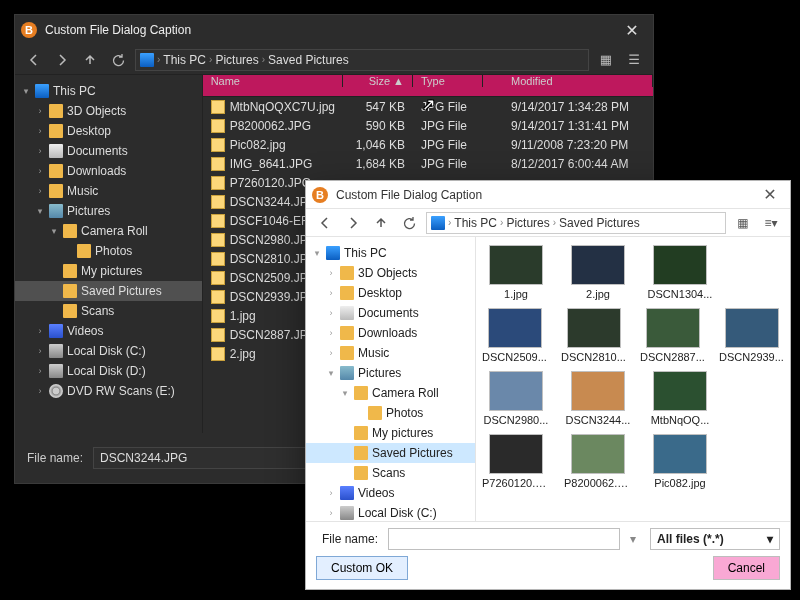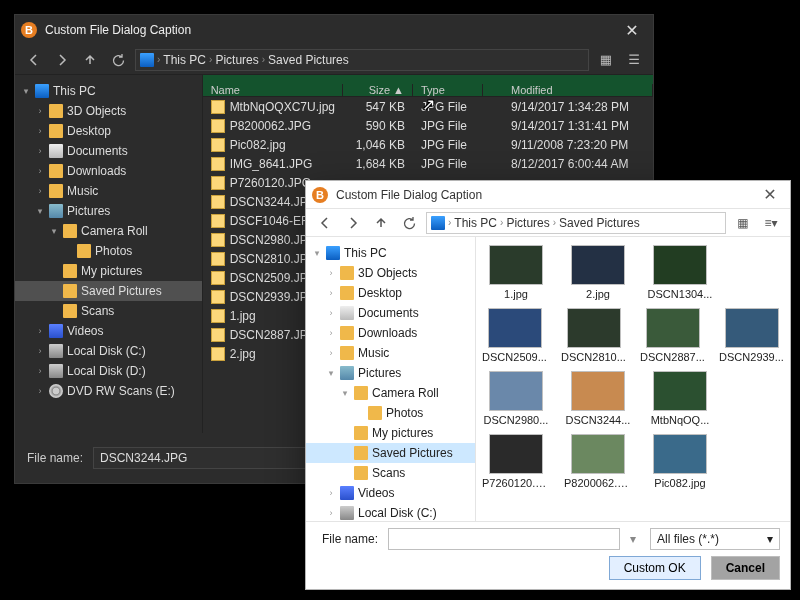--- a/index.html
+++ b/index.html
@@ -33,21 +33,21 @@
 .ic-folder { background: #f0b84a; border-radius: 1px; }
 .ic-cd { background: radial-gradient(circle,#ccc 35%,#888 36%,#ccc 60%); border-radius: 50%; }
 .ic-drive { background: linear-gradient(#ccc,#888); border-radius: 1px; }
 .ic-img { background: linear-gradient(#8bc,#58a); border-radius: 1px; }
 .ic-vid { background: linear-gradient(#5a80ff,#2a50cc); border-radius: 1px; }
 .ic-doc { background: linear-gradient(#eee,#bbb); border-radius: 1px; }
 .ic-jpg { width: 14px; height: 14px; background: #fcd77a; border: 1px solid #caa13c; display: inline-block; font-size: 6px; line-height: 12px; text-align: center; color: #7a5; }
 .node.sel { background: #505050; }
 
 .filelist { flex: 1; display: flex; flex-direction: column; font-size: 12px; }
-.filelist .hdr { display: flex; background: #14532d; border-bottom: 1px solid #222; height: 22px; align-items: flex-end; }
+.filelist .hdr { display: flex; background: #be185d; border-bottom: 1px solid #222; height: 22px; align-items: flex-start; }
 .filelist .hdr div { padding: 0 8px; border-right: 1px solid #222; font-size: 11px; color: #ccc; cursor: pointer; }
 .col-name { flex: 1.4; } .col-size { width: 70px; text-align: right; } .col-type { width: 70px; } .col-mod { width: 150px; margin-left: 20px; }
 .filelist .rows { overflow: hidden; }
 .filelist .row { display: flex; height: 19px; align-items: center; }
 .filelist .row div { padding: 0 8px; overflow: hidden; white-space: nowrap; }
 .filelist .row .col-name { display: flex; align-items: center; gap: 5px; }
 
 .dark .footer { height: 50px; display: flex; align-items: center; padding: 8px 12px; gap: 10px; font-size: 12px; color: #ccc; }
 .dark .footer input { flex: 1; max-width: 280px; background: #2f2f2f; border: 1px solid #444; color: #ddd; height: 22px; padding: 0 6px; font-size: 12px; }
 
@@ -71,23 +71,23 @@
 .grid .grow { display: flex; gap: 14px; margin-bottom: 8px; }
 .thumb { width: 68px; display: flex; flex-direction: column; align-items: center; gap: 3px; cursor: pointer; }
 .thumb .pic { width: 54px; height: 40px; background: #5a8; border: 1px solid #c0c0c0; }
 .thumb .lbl { font-size: 11px; max-width: 68px; white-space: nowrap; overflow: hidden; text-overflow: ellipsis; text-align: center; }
 
 .light .footer { height: 68px; padding: 6px 10px; display: flex; flex-direction: column; gap: 6px; font-size: 12px; border-top: 1px solid #e4e4e4; }
 .light .footer .frow { display: flex; align-items: center; gap: 10px; }
 .light .footer input, .light .footer .combo {
   border: 1px solid #bfbfbf; height: 22px; padding: 0 6px; font-size: 12px; background: #fff;
 }
-.light .footer .combo { display: inline-flex; align-items: center; justify-content: space-between; width: 130px; cursor: pointer; }
+.light .footer .combo { display: inline-flex; align-items: center; justify-content: space-between; width: 130px; cursor: pointer; font-weight: bold; }
 .light .footer .btn { height: 24px; padding: 0 14px; border: 1px solid #7fa8d6; background: #e3efff; cursor: pointer; font-size: 12px; }
-.light .footer .btn.secondary { background: #a3a3a3; border-color: #bdbdbd; font-weight: bold; }
+.light .footer .btn.secondary { background: #f9a8d4; border-color: #bdbdbd; }
 
 .cursor { position: absolute; left: 422px; top: 95px; width: 0; height: 0; pointer-events:none; }
 .cursor::before { content: "↖"; color: #fff; font-size: 16px; text-shadow: 1px 1px 0 #000,-1px -1px 0 #000,1px -1px 0 #000,-1px 1px 0 #000; transform: scaleX(-1); display:inline-block; }
 
 svg { display: block; }
 </style>
 </head>
 <body>
 
 <div class="dark">
@@ -541,18 +541,18 @@
   <div class="footer">
     <div class="frow">
       <span style="width:62px;text-align:right"><span>File name:</span></span>
       <input type="text" style="flex: 1 1 0%;" value="">
       <span style="width:10px;color:#888;cursor:pointer">▾</span>
       <div class="combo">
         <span>All files (*.*)</span>
         <span>▾</span>
       </div>
     </div>
-    <div class="frow" style="justify-content:flex-end">
+    <div class="frow" style="justify-content:space-between">
       <button class="btn">Custom OK</button>
       <button class="btn secondary">Cancel</button>
     </div>
   </div>
 </div>
 
 </body></html>

